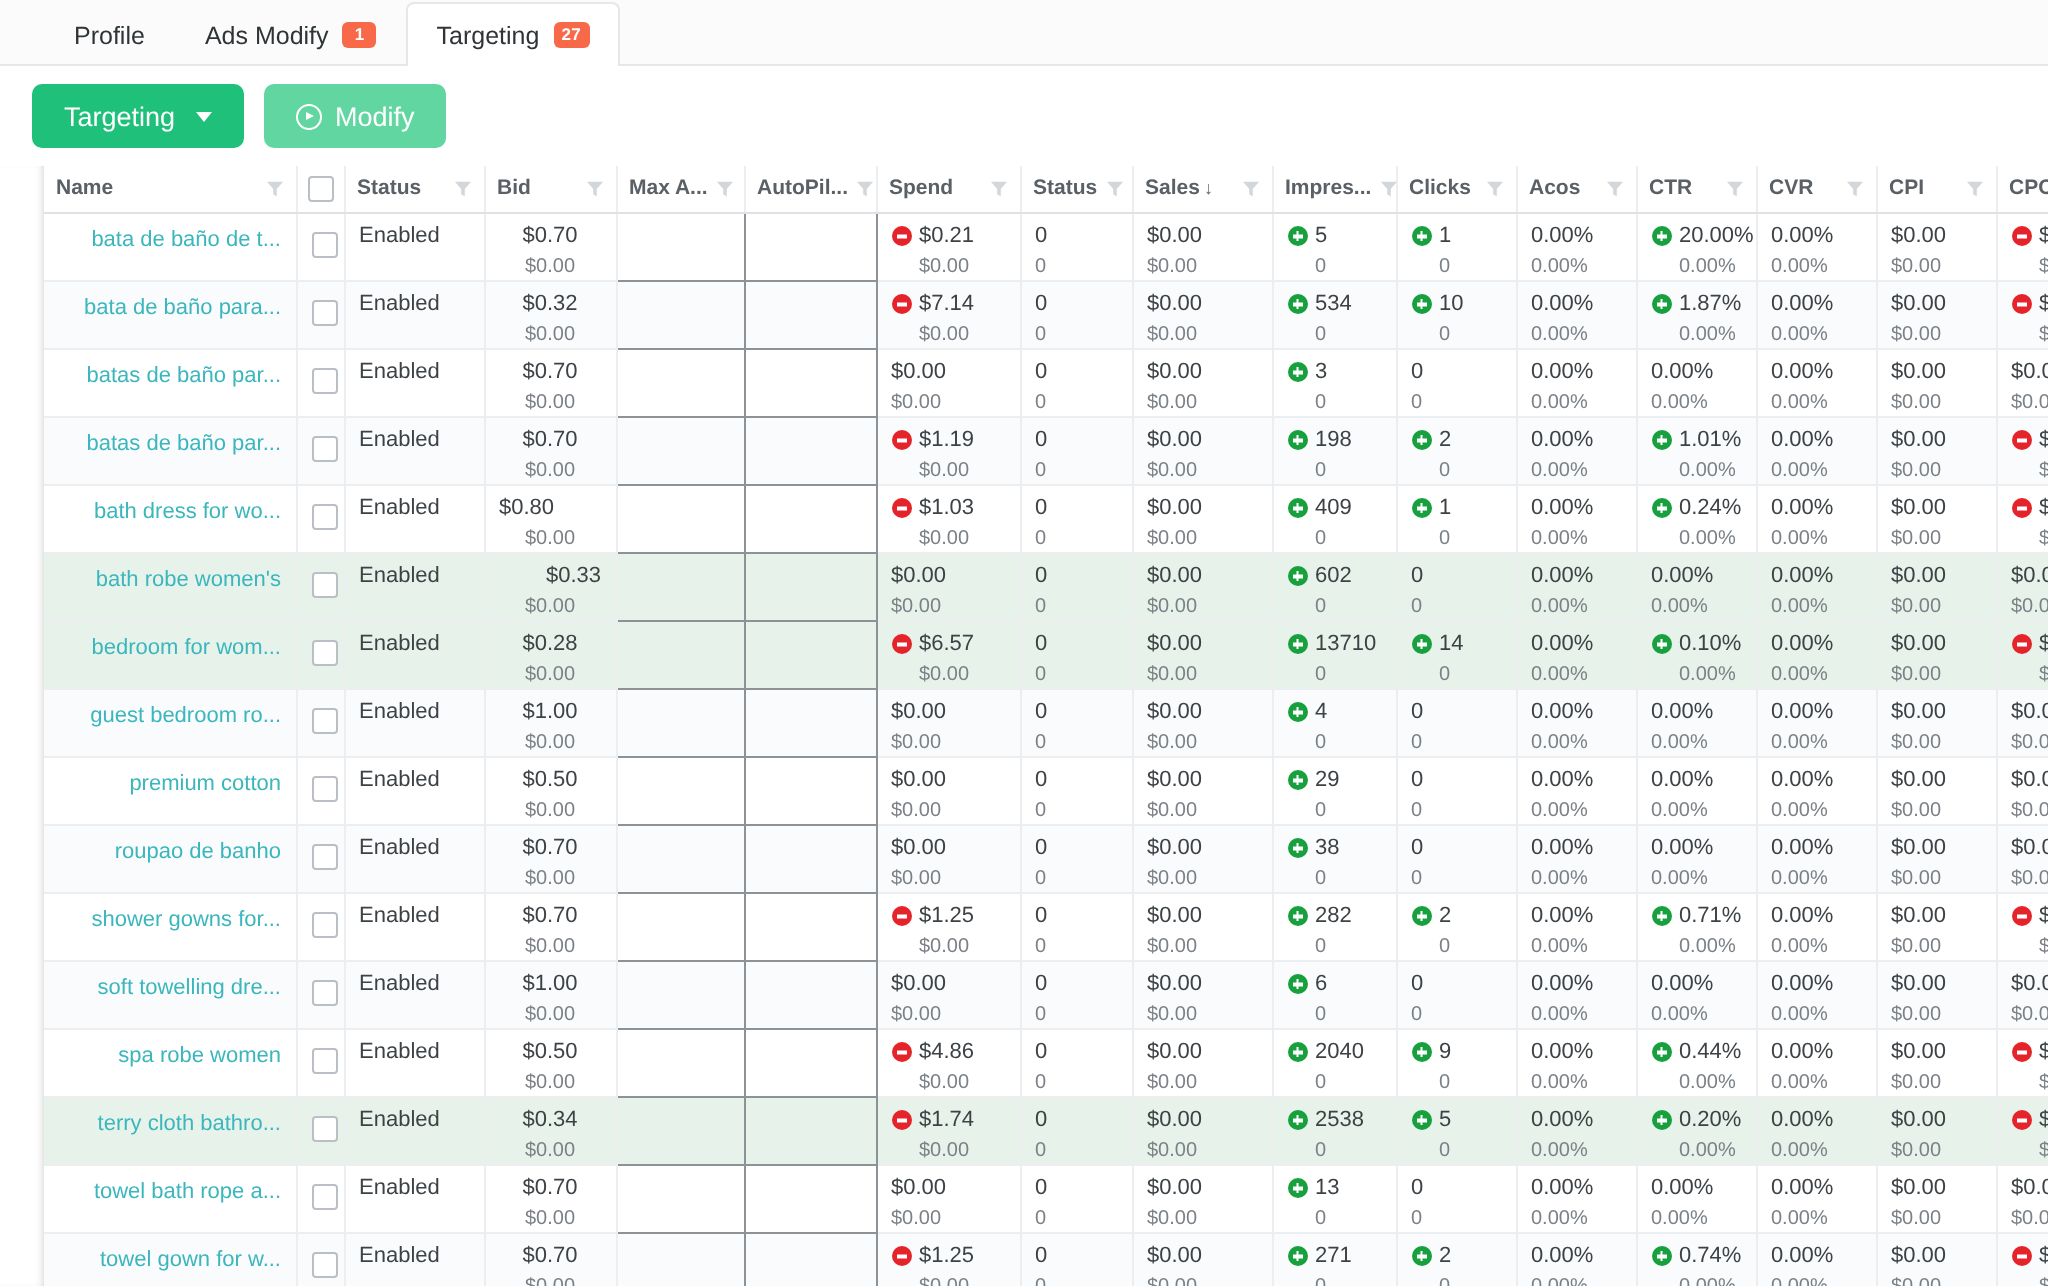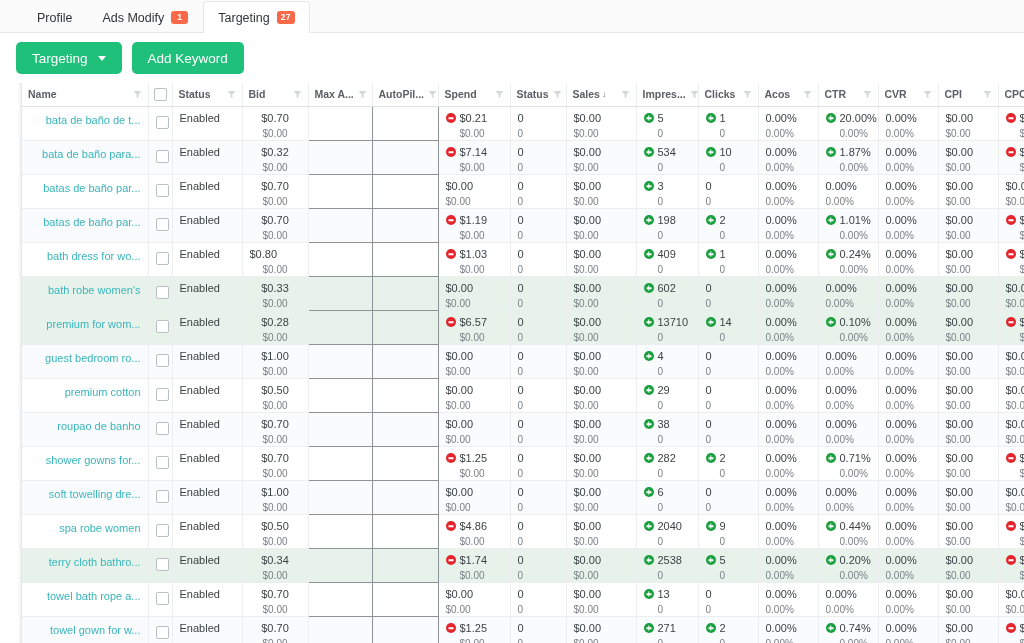--- a/index.html
+++ b/index.html
@@ -276,22 +276,23 @@
         <span>Targeting</span>
         <span class="badge">27</span>
       </div>
     </div>
 
   <div class="toolbar">
     <button class="btn btn-primary">
       <span>Targeting</span>
       <span class="caret"></span>
     </button>
-    <button class="btn btn-primary">
-      <span>Add Keyword</span>
+    <button class="btn btn-muted">
+      <span class="play-ico"></span>
+      <span>Modify</span>
     </button>
   </div>
 
   <div class="gridwrap">
     <table class="grid tbl-offset">
       <colgroup>
         <col style="width:126px">
           <col style="width:24px">
           <col style="width:70px">
           <col style="width:66px">
@@ -1001,21 +1002,21 @@
           </tr>
           <tr class="row hl">
             <td class="kw">
               <span class="kwtext">bath robe women's</span>
             </td>
             <td class="check"><span class="cb"></span></td>
             <td>
               <span class="cellmain">Enabled</span>
             </td>
             <td class="right">
-              <span class="cellmain" style="justify-content:center">
+              <span class="cellmain" style="justify-content:flex-end">
                 <span>$0.33</span>
               </span>
               <span class="cellsub" style="justify-content:center">
                 <span>$0.00</span>
               </span>
             </td>
             <td class="boxcell"></td>
             <td class="boxcell"></td>
             <td class="right">
               <span class="cellmain">
@@ -1095,21 +1096,21 @@
               <span class="cellmain">
                 <span>$0.00</span>
               </span>
               <span class="cellsub">
                 <span>$0.00</span>
               </span>
             </td>
           </tr>
           <tr class="row hl">
             <td class="kw">
-              <span class="kwtext">premium for wom...</span>
+              <span class="kwtext">bedroom for wom...</span>
             </td>
             <td class="check"><span class="cb"></span></td>
             <td>
               <span class="cellmain">Enabled</span>
             </td>
             <td class="right">
               <span class="cellmain" style="justify-content:center">
                 <span>$0.28</span>
               </span>
               <span class="cellsub" style="justify-content:center">

